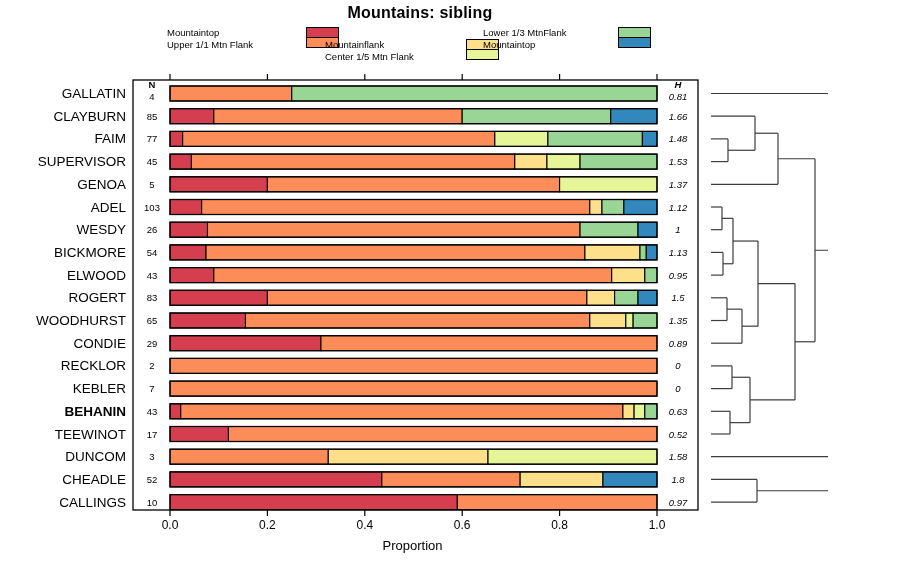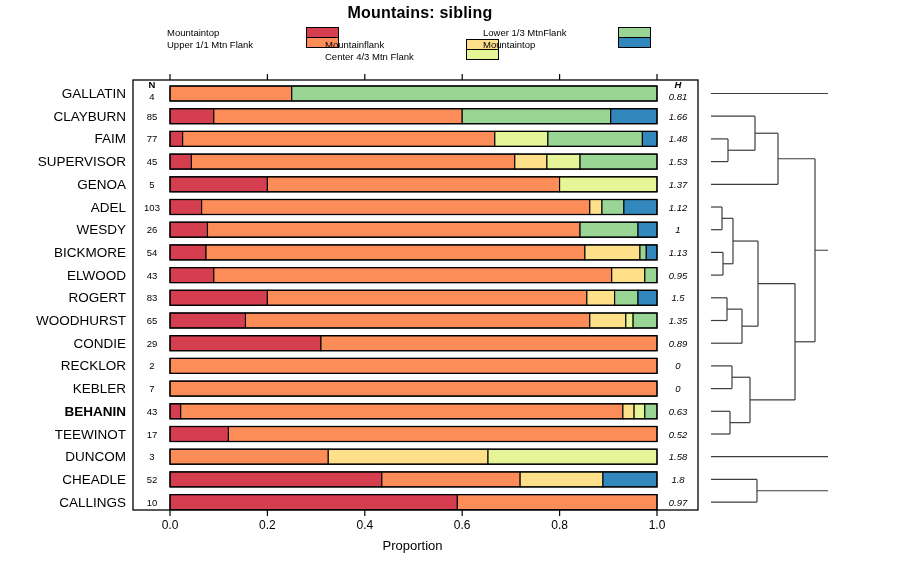--- a/index.html
+++ b/index.html
@@ -30,21 +30,21 @@
         <div>Upper 1/1 Mtn Flank</div>
       </div>
       <div class="legend-swatches">
         <div class="sw" style="background: rgb(213, 62, 79);"></div>
         <div class="sw" style="background: rgb(252, 141, 89);"></div>
       </div>
     </div>
     <div class="legend-group" id="g2">
       <div class="legend-texts">
         <div>Mountainflank</div>
-        <div>Center 4/3 Mtn Flank</div>
+        <div>Center 1/5 Mtn Flank</div>
       </div>
       <div class="legend-swatches">
         <div class="sw" style="background: rgb(254, 224, 139);"></div>
         <div class="sw" style="background: rgb(230, 245, 152);"></div>
       </div>
     </div>
     <div class="legend-group" id="g3">
       <div class="legend-texts">
         <div>Lower 1/3 MtnFlank</div>
         <div>Mountaintop</div>

